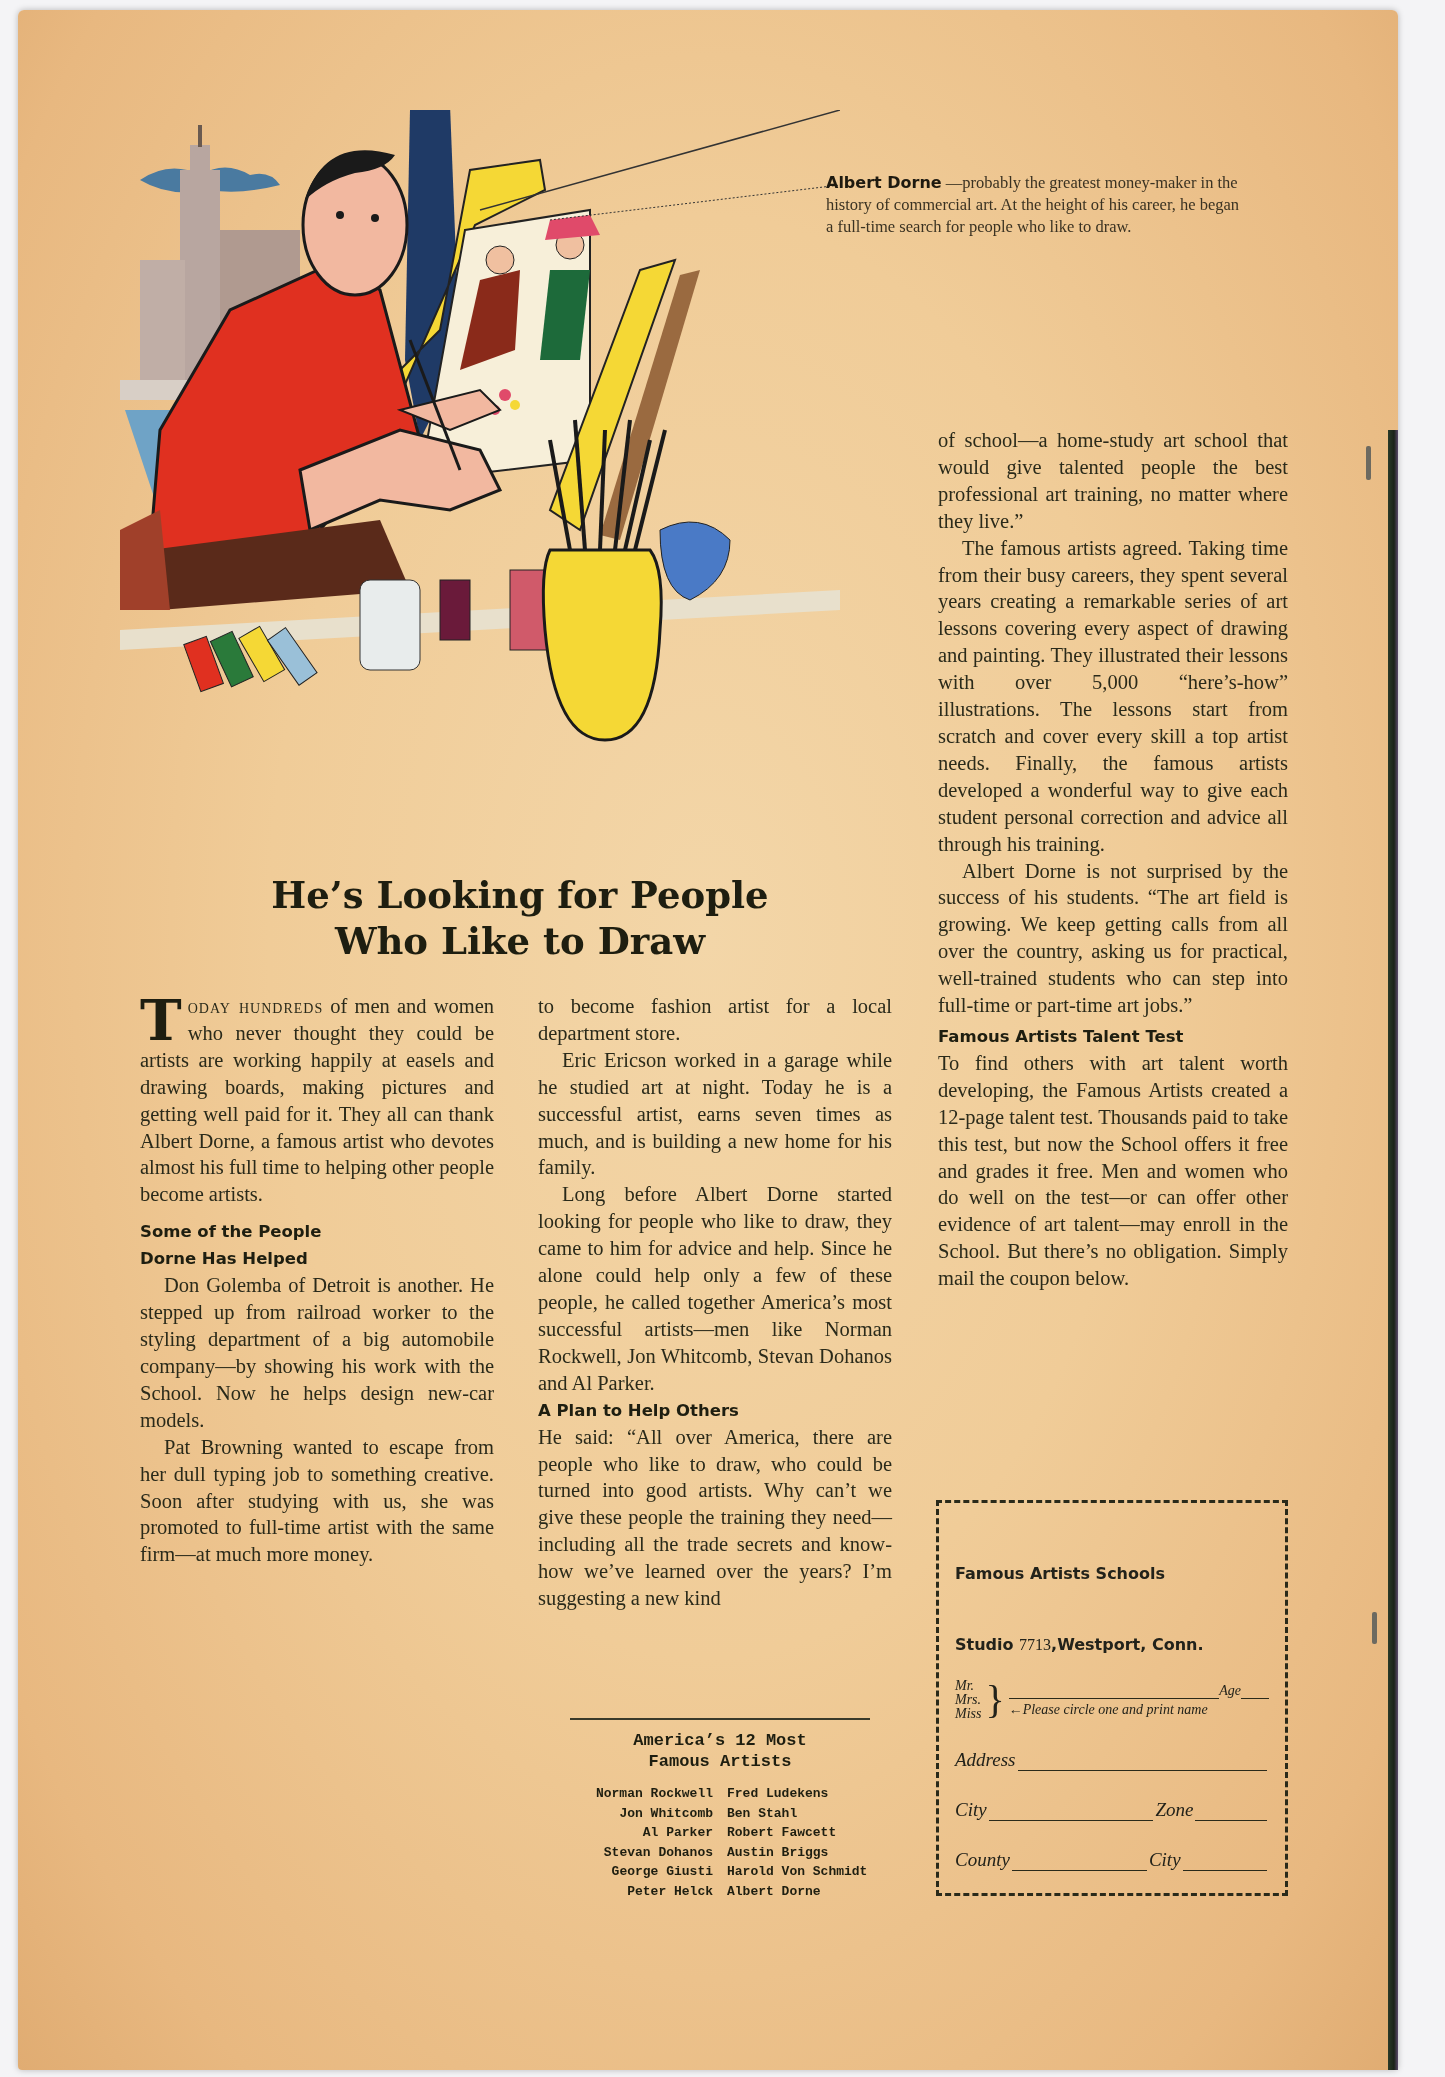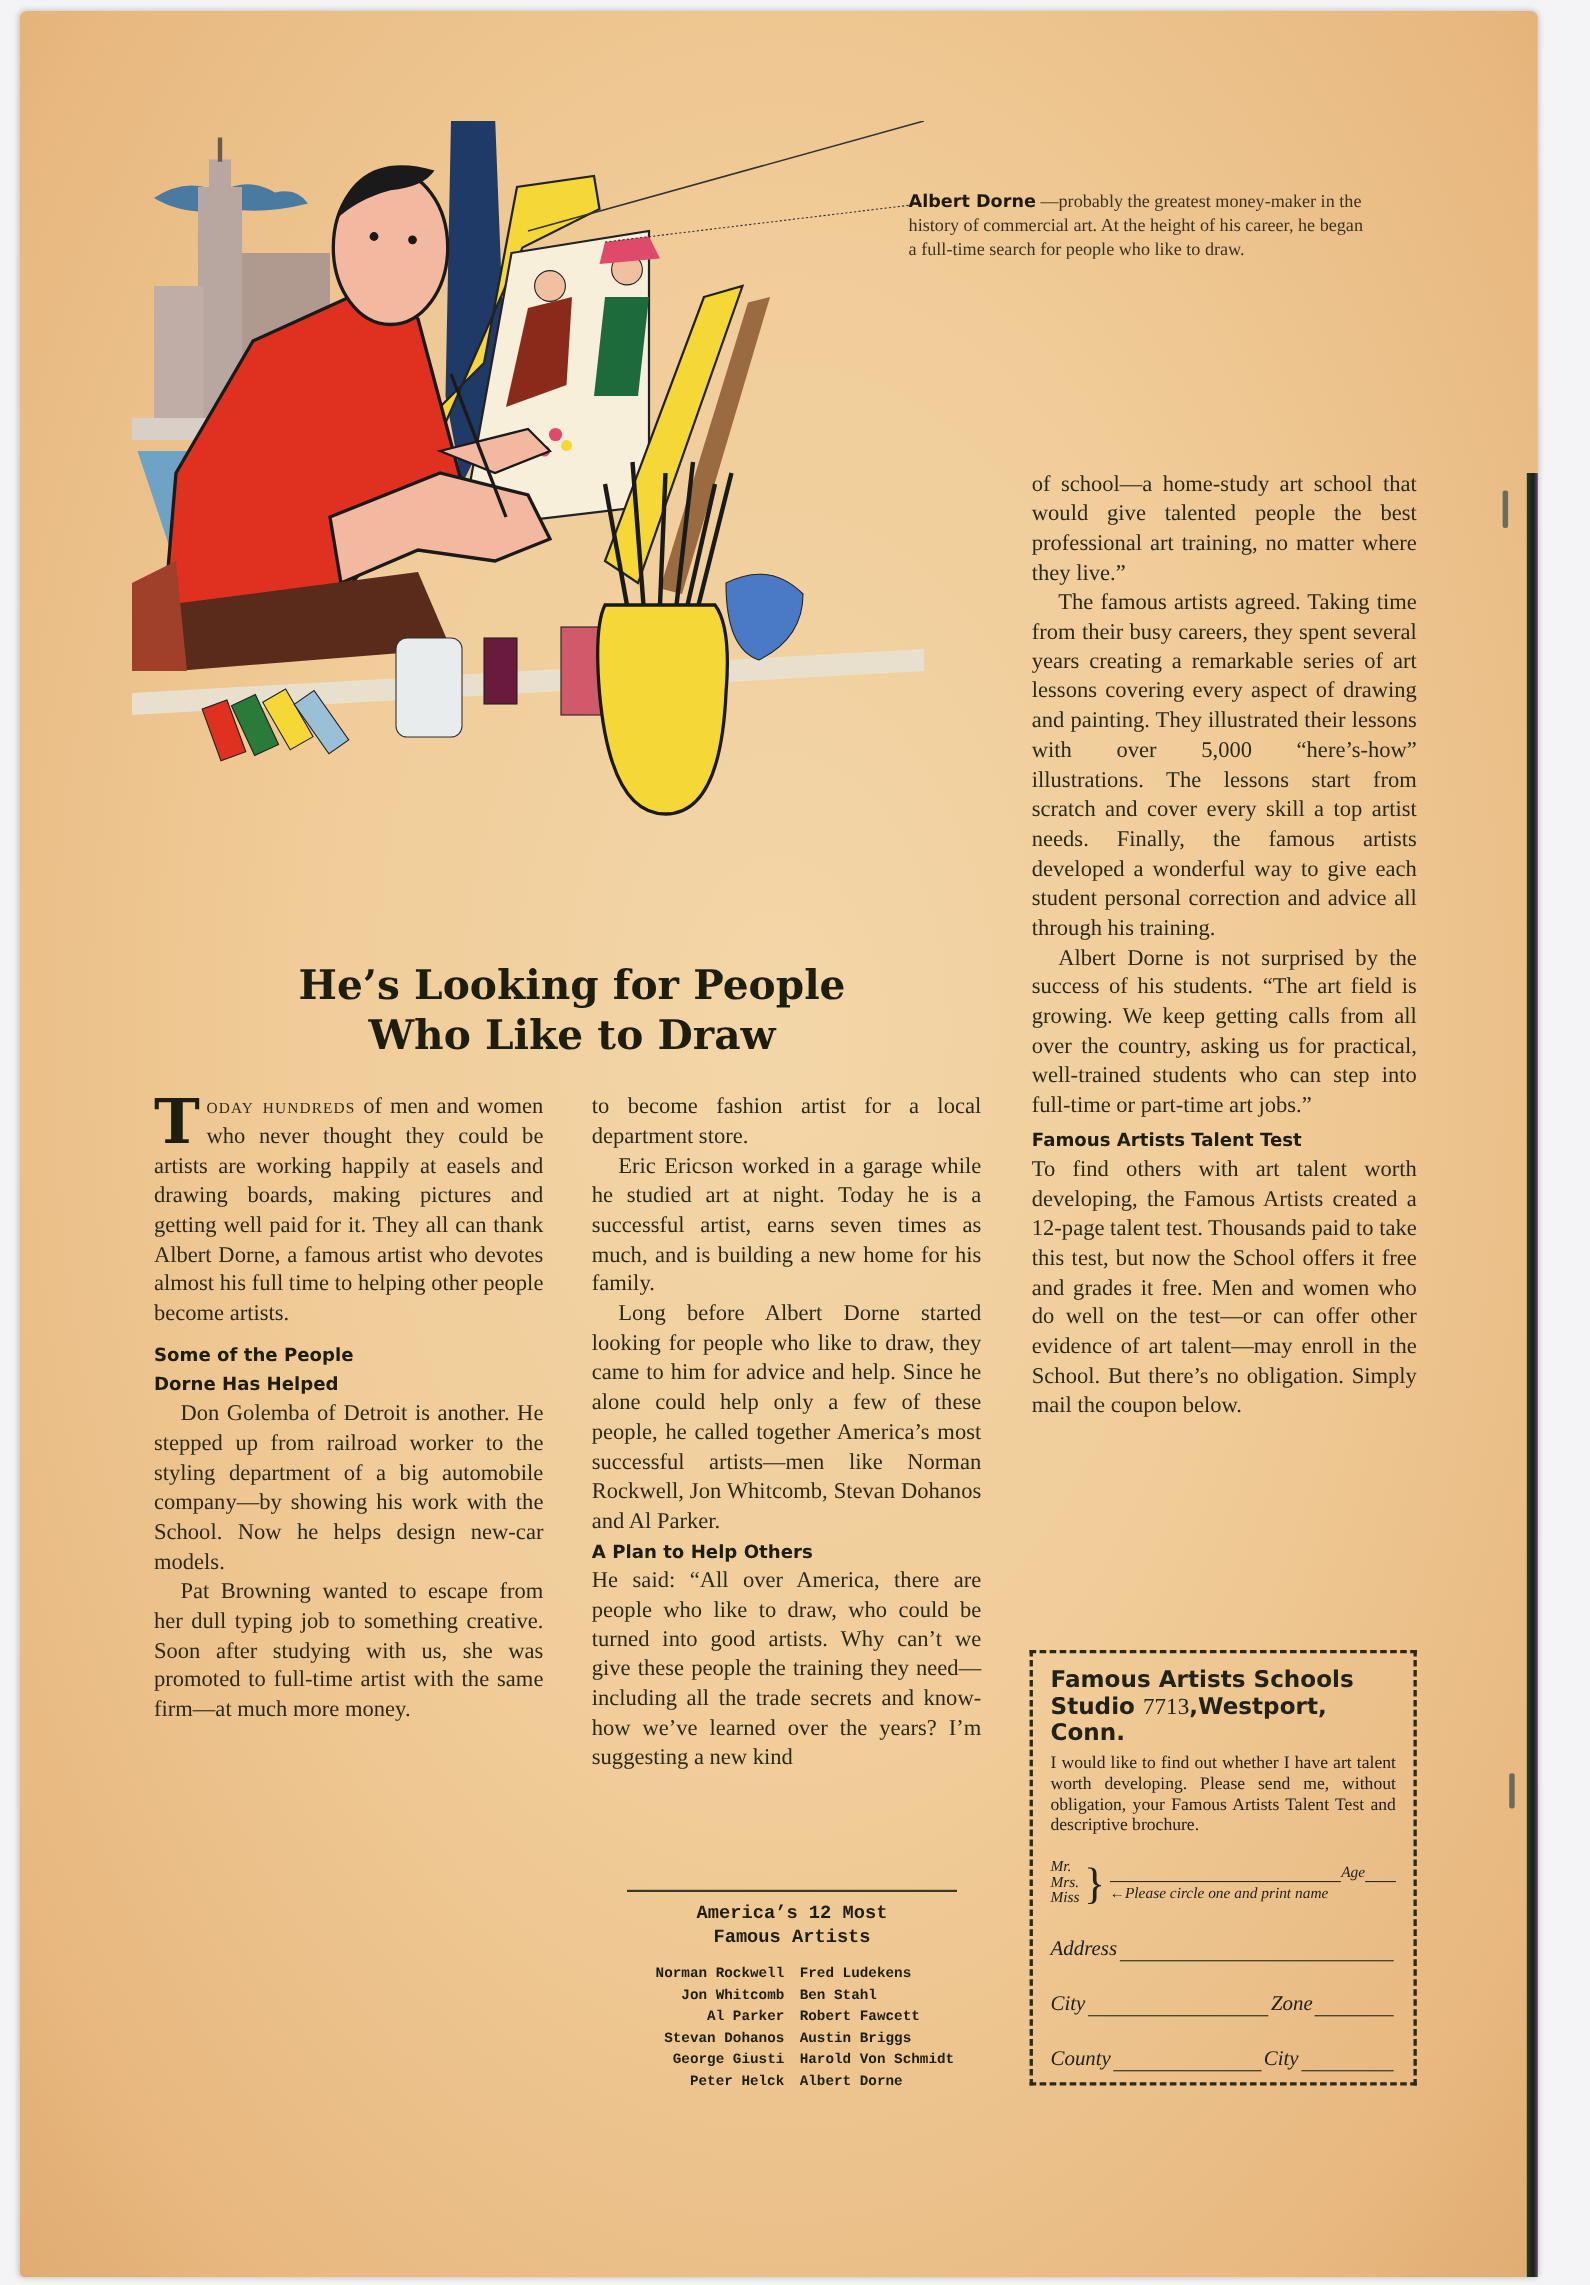--- a/index.html
+++ b/index.html
@@ -43,21 +43,21 @@
   }
   .artists .rule { height:2px; background:#3a3a2a; margin:0 40px 0 40px; }
   .artists .title { text-align:center; font-weight:bold; font-size:17px; line-height:21px; margin-top:10px; }
   .artists .grid { display:grid; grid-template-columns:1fr 1fr; column-gap:14px; margin-top:12px; font-weight:bold; font-size:13px; line-height:19.5px; }
   .artists .grid .l { text-align:right; }
   .artists .grid .r { text-align:left; }
   .coupon {
     position:absolute; left:936px; top:1500px; width:352px; height:396px;
     border:3px dashed #2a2a1a; padding:12px 16px; box-sizing:border-box; color:#22221a;
   }
-  .coupon .c-head { font-family:"DejaVu Sans", sans-serif; font-weight:bold; font-size:21px; line-height:24px; }
+  .coupon .c-head { font-family:"DejaVu Sans", sans-serif; font-weight:bold; font-size:16px; line-height:24px;margin-top:47px; }
   .coupon .c-body { font-size:16px; line-height:19px; margin-top:6px; text-align:justify; }
   .coupon .field { font-style:italic; font-size:19px; display:flex; align-items:flex-end; margin-top:28px; }
   .coupon .field .line { flex:1; border-bottom:1px solid #2a2a1a; height:14px; margin:0 2px; }
   .coupon .namebox { display:flex; align-items:center; margin-top:22px; font-style:italic; font-size:14px; }
   .coupon .honor { line-height:14px; }
   .coupon .brace { font-size:40px; line-height:40px; margin:0 4px; font-style:normal; }
   .coupon .namecol { flex:1; }
   .coupon .namecol .row { display:flex; align-items:flex-end; }
   .coupon .namecol .hint { font-size:14px; margin-top:3px; }
 </style>
@@ -200,21 +200,20 @@
   <div class="subhead" style="margin-top:4px;">Famous Artists Talent Test</div>
   <p class="noindent">To find others with art talent worth developing, the Famous Artists created a 12-page talent test. Thousands paid to take this test, but now the School offers it free and grades it free. Men and women who do well on the test—or can offer other evidence of art talent—may enroll in the School. But there’s no obligation. Simply mail the coupon below.</p>
 </div>
 
 <div class="coupon">
   <div class="c-head">Famous Artists Schools</div>
   <div class="c-head">
     <span>Studio</span>
     <span style="font-family:'Liberation Serif',serif;font-weight:normal;">7713</span><span>,Westport, Conn.</span>
   </div>
-  <div class="c-body">I would like to find out whether I have art talent worth developing. Please send me, without obligation, your Famous Artists Talent Test and descriptive brochure.</div>
   <div class="namebox">
     <div class="honor">
       <div>Mr.</div>
       <div>Mrs.</div>
       <div>Miss</div>
     </div>
     <span class="brace">}</span>
     <div class="namecol">
       <div class="row">
         <span class="line" style="flex:1;border-bottom:1px solid #2a2a1a;height:14px;"></span>

